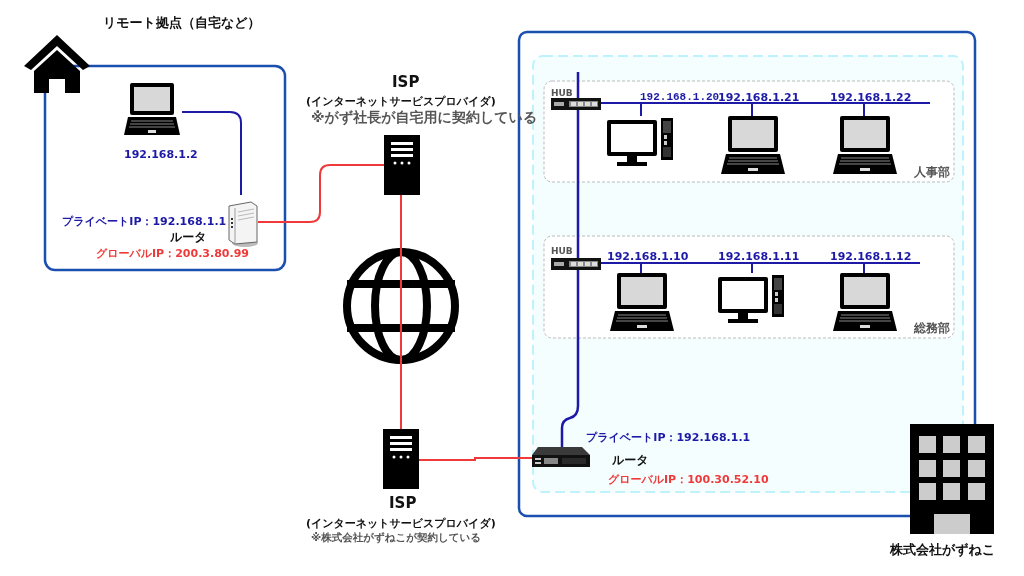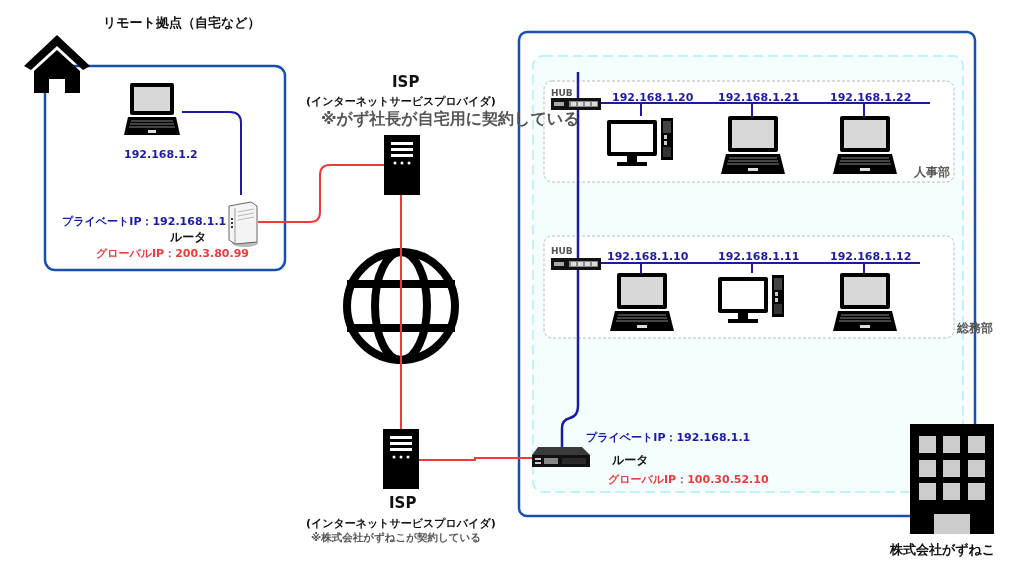--- a/index.html
+++ b/index.html
@@ -153,21 +153,21 @@
         <rect x="0" y="4" width="50" height="36" rx="2" fill="#000"></rect>
         <rect x="4" y="8" width="42" height="28" fill="#fff"></rect>
         <rect x="20" y="40" width="10" height="6" fill="#000"></rect>
         <rect x="10" y="46" width="30" height="4" fill="#000"></rect>
         <rect x="54" y="2" width="12" height="42" fill="#000"></rect>
         <rect x="56" y="5" width="8" height="12" fill="#444"></rect>
         <rect x="57" y="19" width="3" height="4" fill="#ccc"></rect>
         <rect x="57" y="25" width="3" height="4" fill="#ccc"></rect>
         <rect x="56" y="31" width="8" height="10" fill="#333"></rect>
       </svg></div>
-    <div class="txt blue ip" style="left: 612px; top: 91px;">192.168.1.20</div>
+    <div class="txt blue ip" style="left: 640px; top: 91px; font-family: Liberation Mono, monospace;">192.168.1.20</div>
     <div class="abs" style="left: 718px; top: 116px;"><svg width="70" height="60" viewBox="0 0 70 60">
         <rect x="10" y="0" width="50" height="36" rx="2" fill="#000"></rect>
         <rect x="14" y="4" width="42" height="28" fill="#d8d8d8"></rect>
         <polygon points="8,38 62,38 67,58 3,58" fill="#000"></polygon>
         <line x1="11" y1="42" x2="59" y2="42" stroke="#888" stroke-width="1.2"></line>
         <line x1="10" y1="45" x2="60" y2="45" stroke="#888" stroke-width="1.2"></line>
         <line x1="9" y1="48" x2="61" y2="48" stroke="#888" stroke-width="1.2"></line>
         <rect x="30" y="52" width="10" height="3" fill="#ddd"></rect>
       </svg></div>
     <div class="txt blue ip" style="left: 718px; top: 91px;">192.168.1.21</div>
@@ -216,28 +216,28 @@
   </div>
 
 <div class="txt black" style="left:103px;top:14px;font-size:13px">リモート拠点（自宅など）</div>
 <div class="txt blue ip" style="left:124px;top:148px">192.168.1.2</div>
 <div class="txt blue ip" style="left:62px;top:214px">プライベートIP：192.168.1.1</div>
 <div class="txt black" style="left:170px;top:229px;font-size:12px">ルータ</div>
 <div class="txt red ip" style="left:74px;top:246px">グローバルIP：200.3.80.99</div>
 
 <div class="txt black" style="left:392px;top:73px;font-size:15px">ISP</div>
 <div class="txt black" style="left:306px;top:94px;font-size:11px">(インターネットサービスプロバイダ)</div>
-<div class="txt gray" style="left:321px;top:109px;font-size:16px">※がず社長が自宅用に契約している</div>
+<div class="txt gray" style="left:311px;top:109px;font-size:14px">※がず社長が自宅用に契約している</div>
 
 <div class="txt black" style="left:389px;top:494px;font-size:15px">ISP</div>
 <div class="txt black" style="left:306px;top:516px;font-size:11px">(インターネットサービスプロバイダ)</div>
 <div class="txt gray" style="left:311px;top:531px;font-size:10.5px">※株式会社がずねこが契約している</div>
 
 <div class="txt blue ip" style="left:586px;top:430px">プライベートIP：192.168.1.1</div>
 <div class="txt black" style="left:612px;top:452px;font-size:12px">ルータ</div>
 <div class="txt red ip" style="left:586px;top:472px">グローバルIP：100.30.52.10</div>
 
 <div class="txt black" style="left:890px;top:541px;font-size:13px">株式会社がずねこ</div>
 
 <div class="txt gray" style="left:551px;top:88px;font-size:9px">HUB</div>
 <div class="txt gray" style="left:551px;top:246px;font-size:9px">HUB</div>
 <div class="txt gray dept" style="left:914px;top:164px">人事部</div>
-<div class="txt gray dept" style="left:957px;top:320px">総務部</div>
+<div class="txt gray dept" style="left:914px;top:320px">総務部</div>
 
 </body></html>

